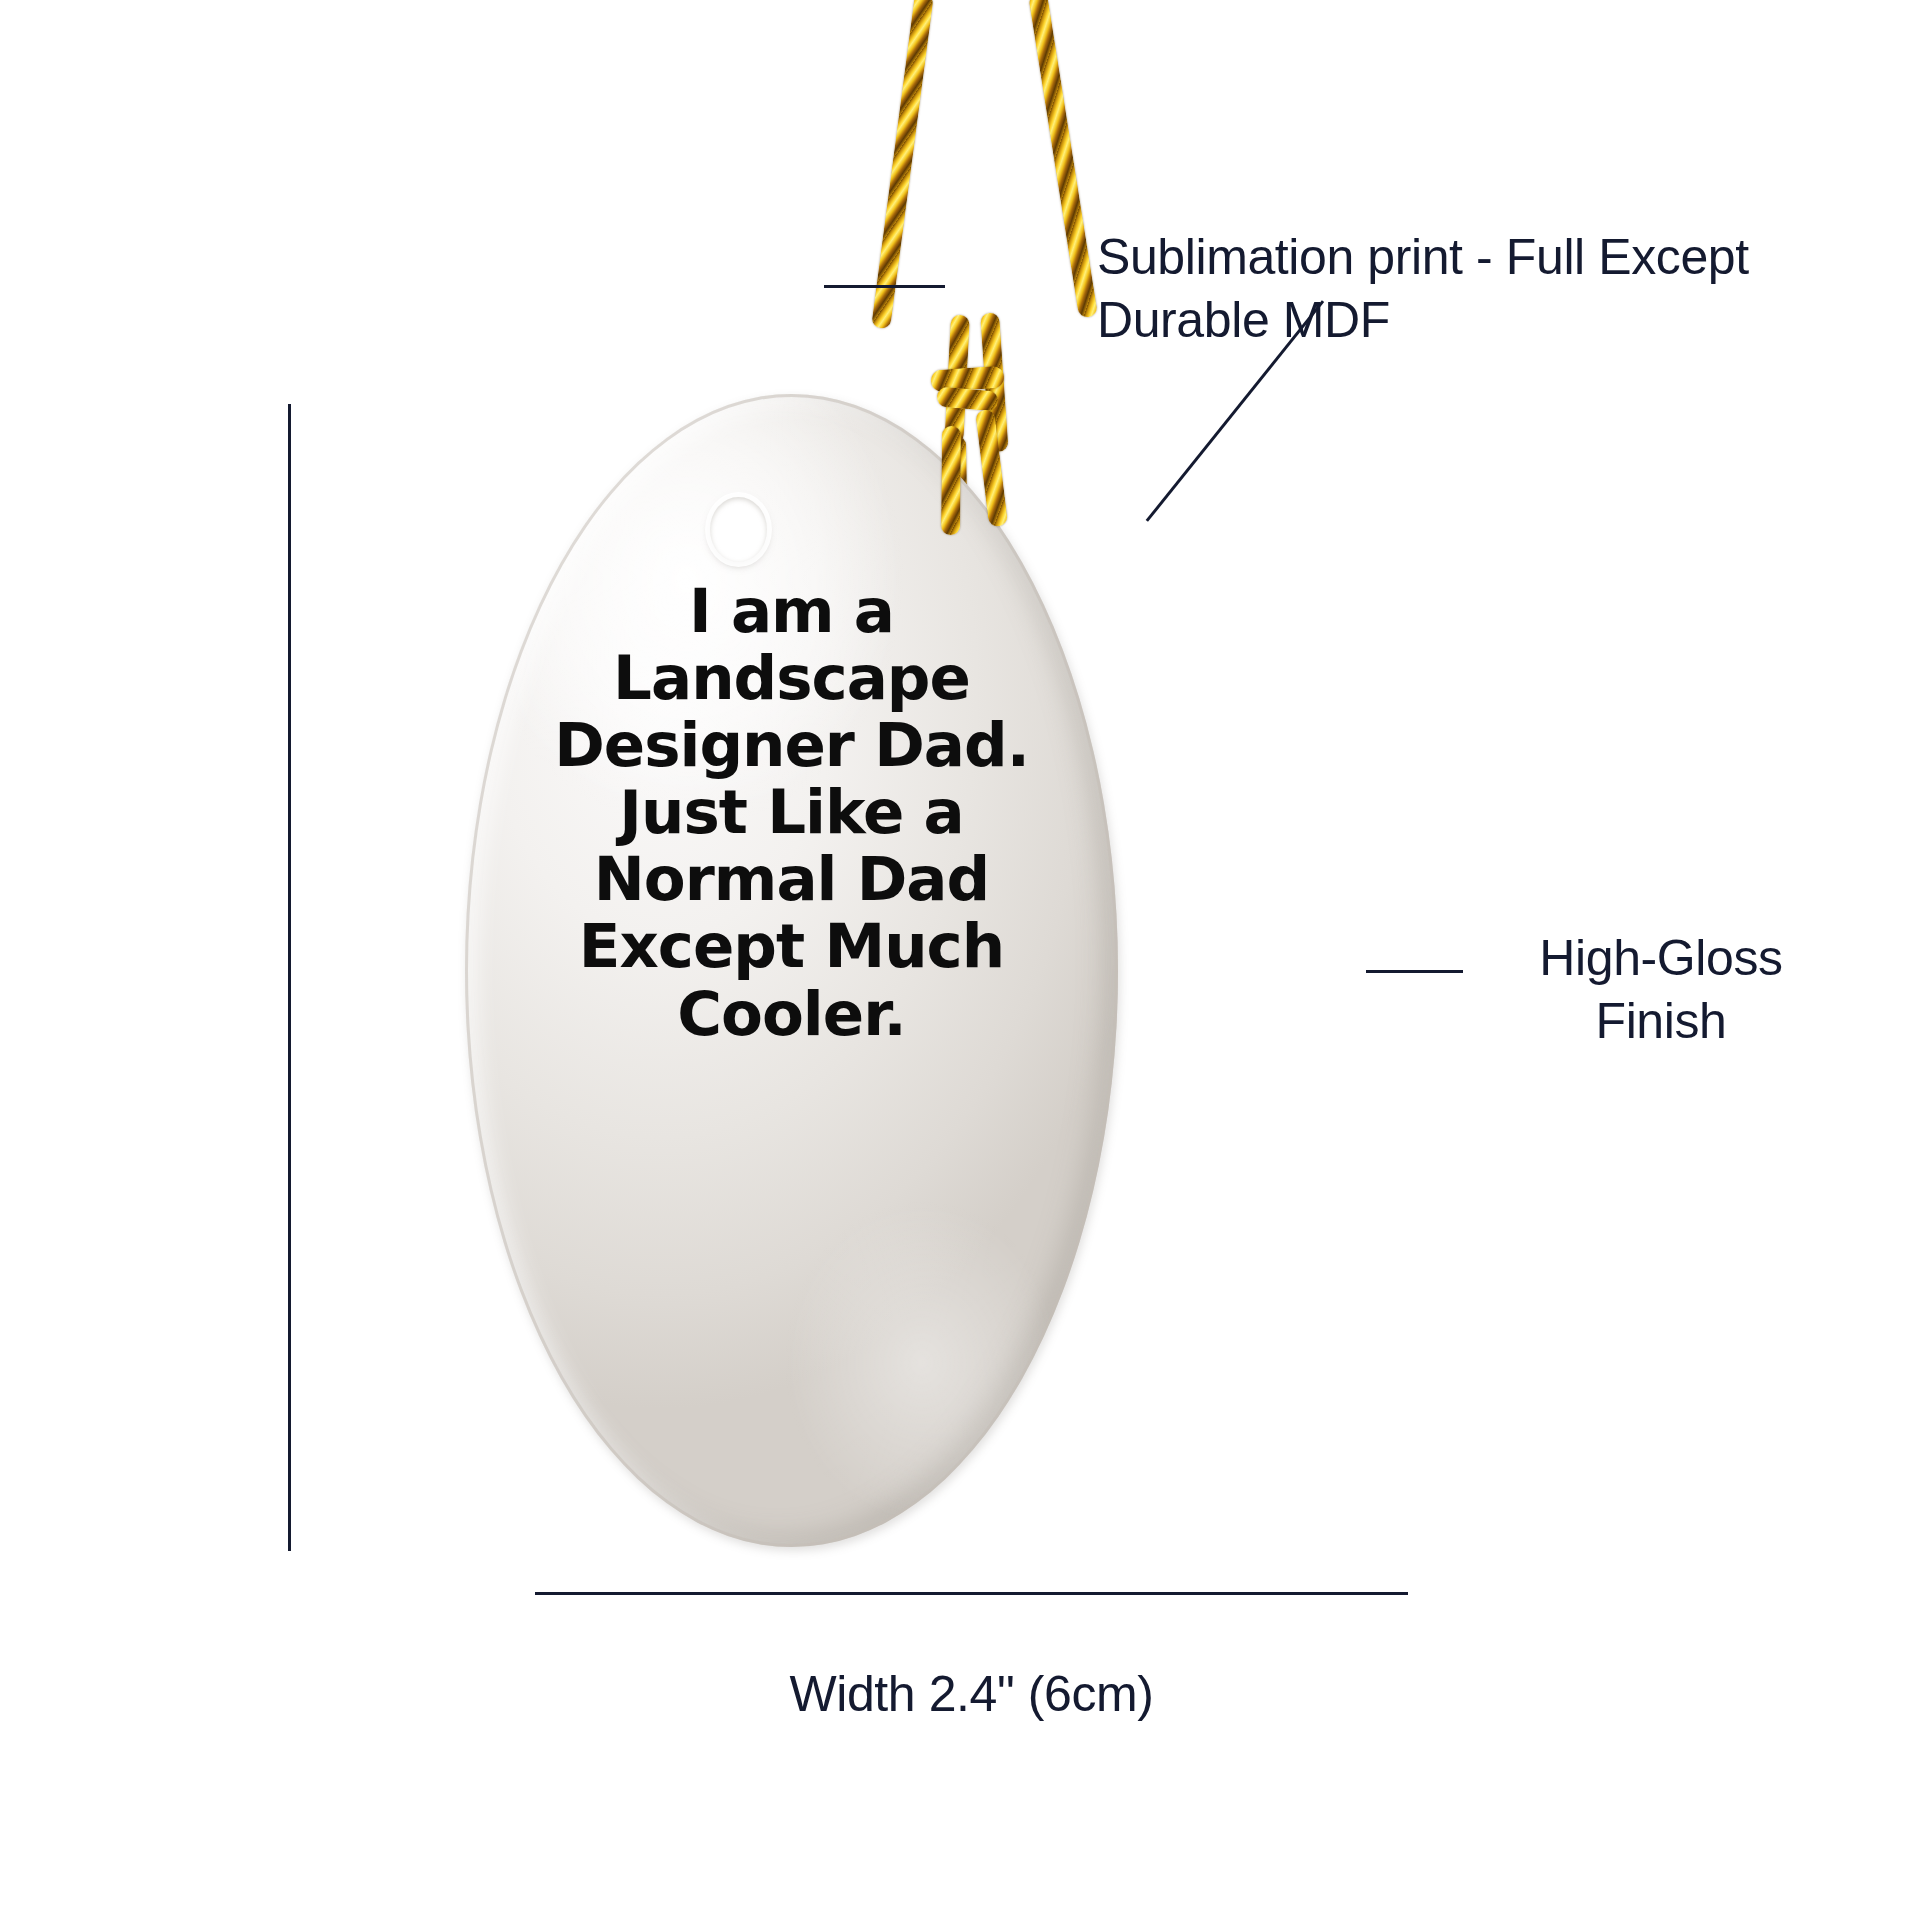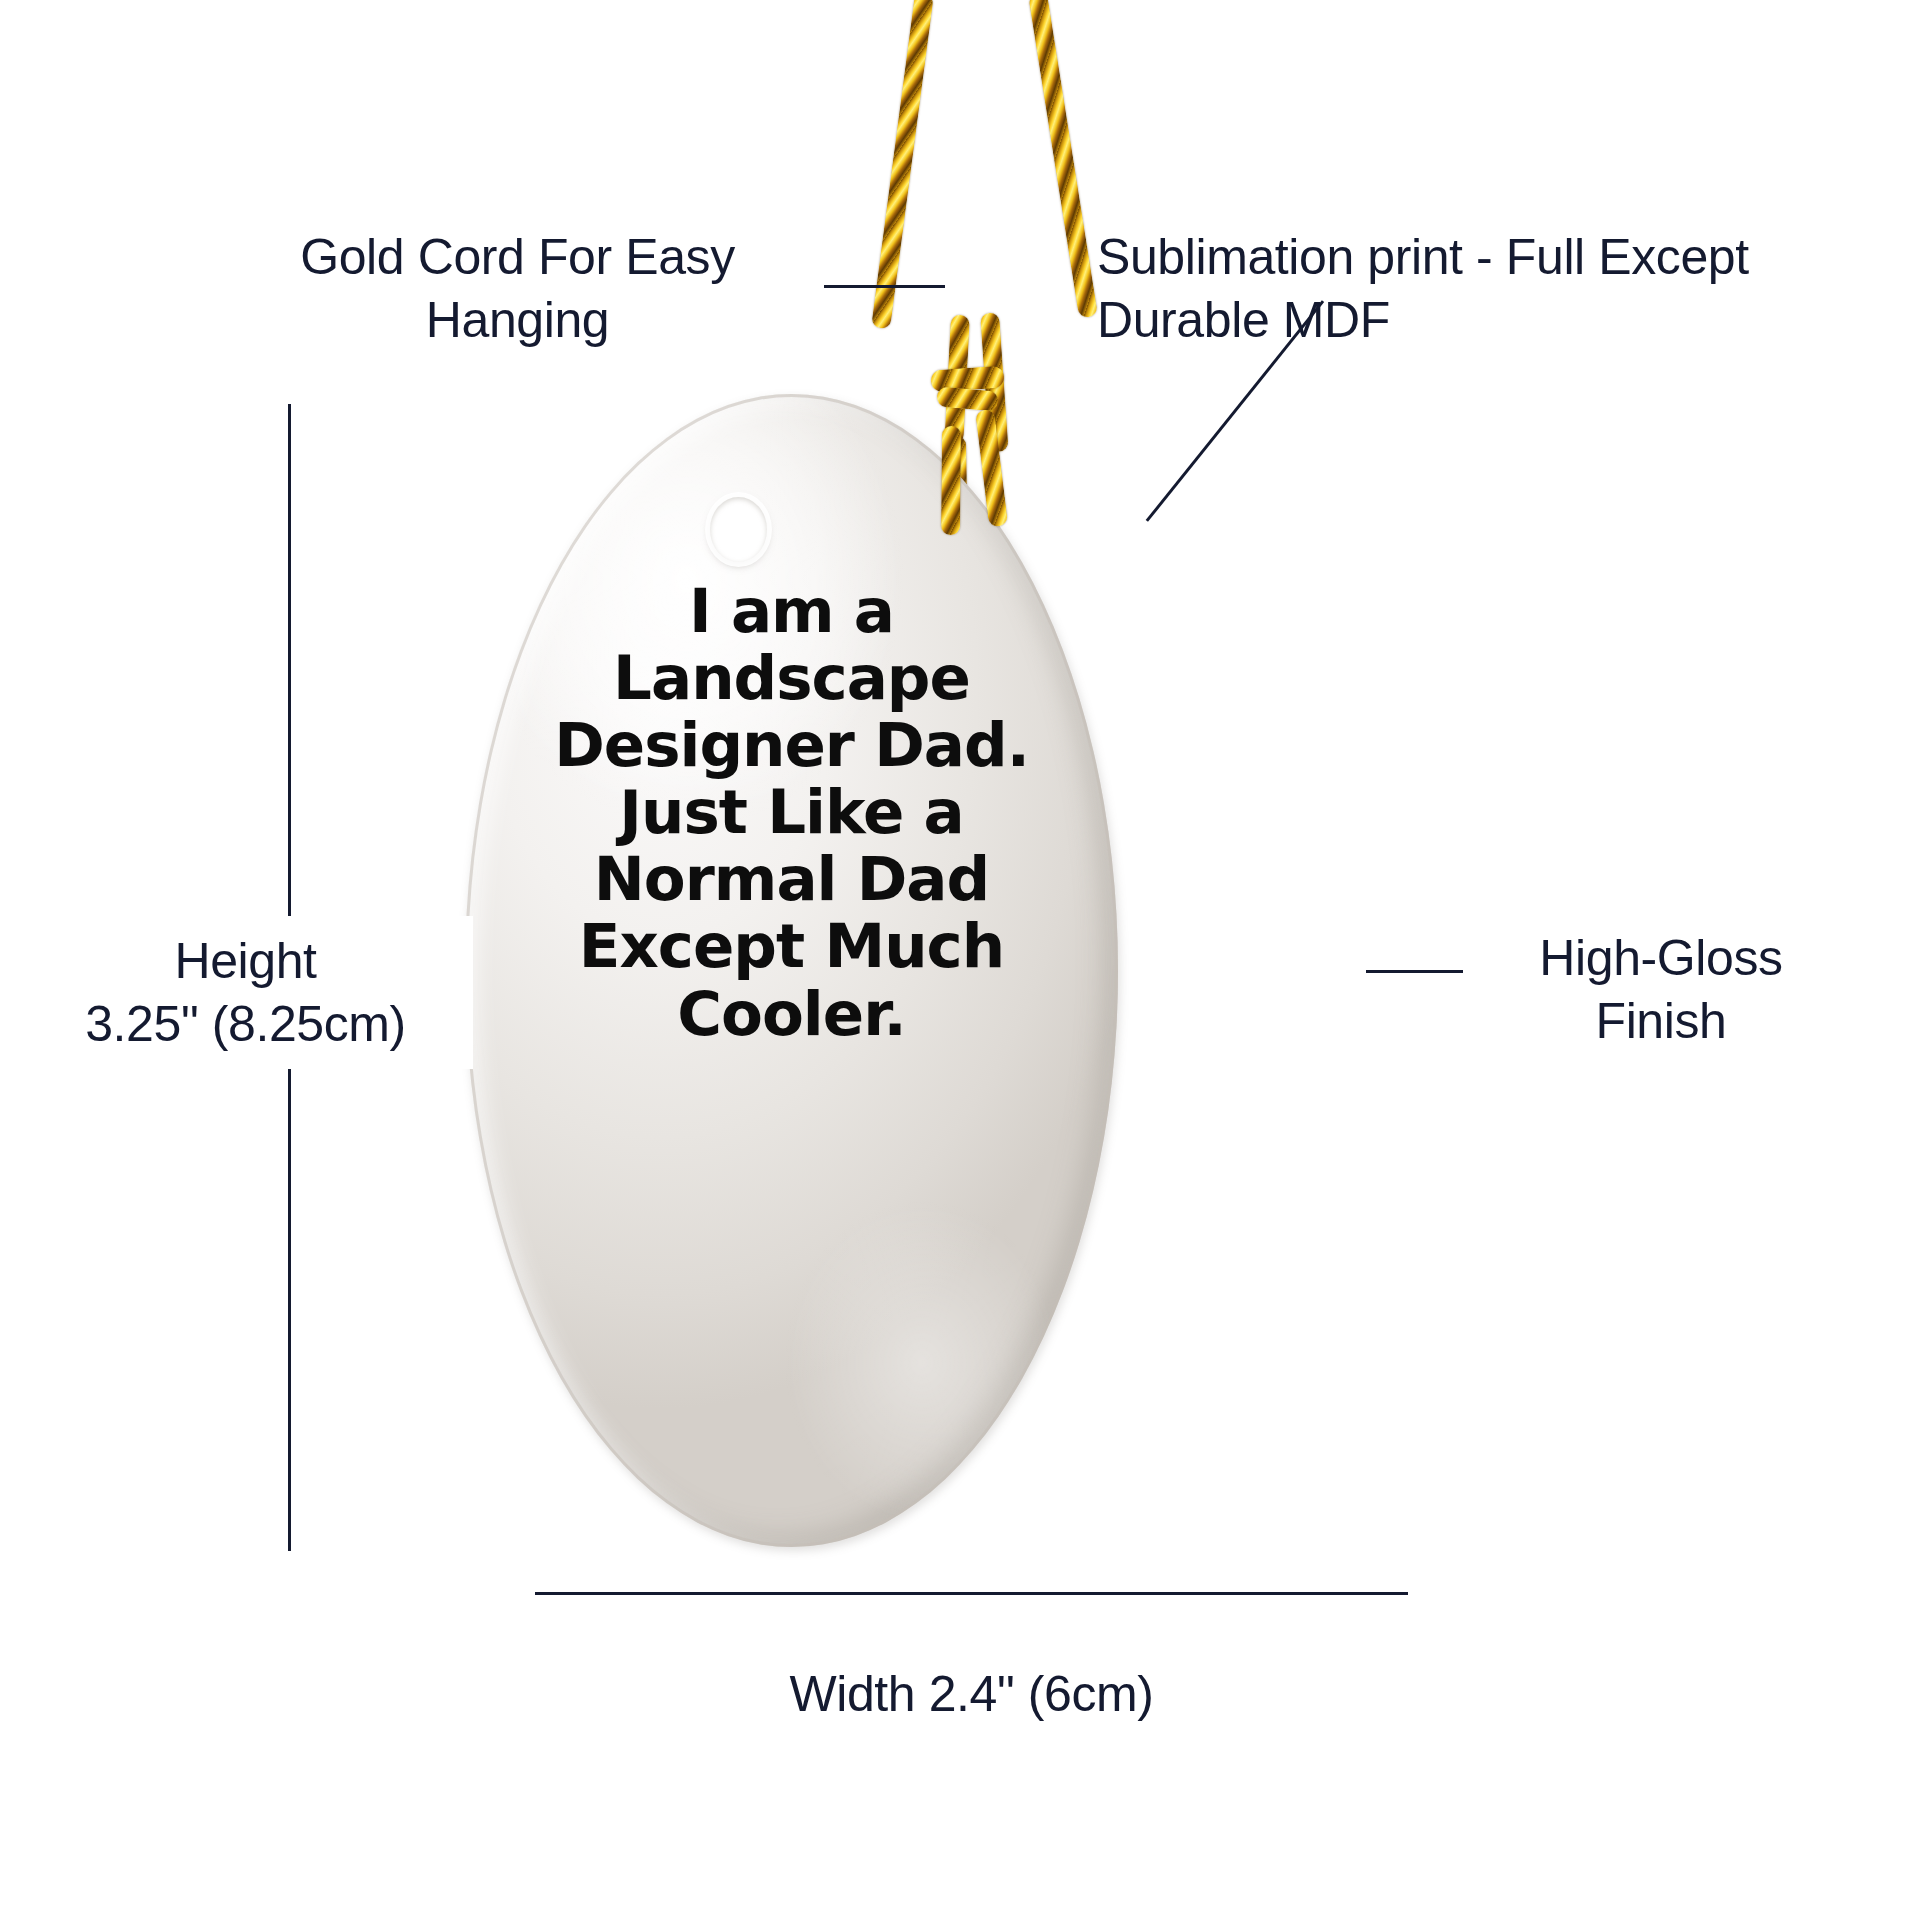--- a/index.html
+++ b/index.html
@@ -165,37 +165,33 @@
 Designer Dad.
 Just Like a
 Normal Dad
 Except Much
 Cooler.</div>
   </div>
 
   <div class="cord" style="left:942px; top:426px; height:109px; transform-origin:50% 0%; transform:rotate(0.5deg); z-index:5;"></div>
   <div class="cord" style="left:975px; top:410px; height:117px; transform-origin:50% 0%; transform:rotate(-7deg); z-index:5;"></div>
 
-  <div class="anno center" style="left:265px; top:226px; width:505px;">Gold Cord For Easy
-Hanging</div>
   <div class="line hline" style="left:824px; top:285px; width:121px;"></div>
 
   <div class="anno left" style="left:1097px; top:226px; width:693px;">Sublimation print - Full Except
 Durable MDF</div>
   <div class="diag-wrap" style="left:1129px; top:297px; width:198px; height:238px;">
     <svg width="198" height="238" viewBox="0 0 200 240">
       <line x1="196" y1="4" x2="18" y2="226" stroke="#141a30" stroke-width="3"></line>
     </svg>
   </div>
 
   <div class="anno center" style="left:1463px; top:919px; width:396px;margin-top:8px;">High-Gloss
 Finish</div>
   <div class="line hline" style="left:1366px; top:970px; width:97px;"></div>
 
   <div class="line vline" id="height-line"></div>
-  <div class="anno center" style="left:18px; top:916px; width:455px; background:#ffffff; padding:14px 0;">Height
-3.25" (8.25cm)</div>
 
   <div class="line hline" id="width-line"></div>
   <div class="anno center" style="left:535px; top:1663px; width:873px;">Width 2.4" (6cm)</div>
 
 </div>
 
 
 </body></html>

